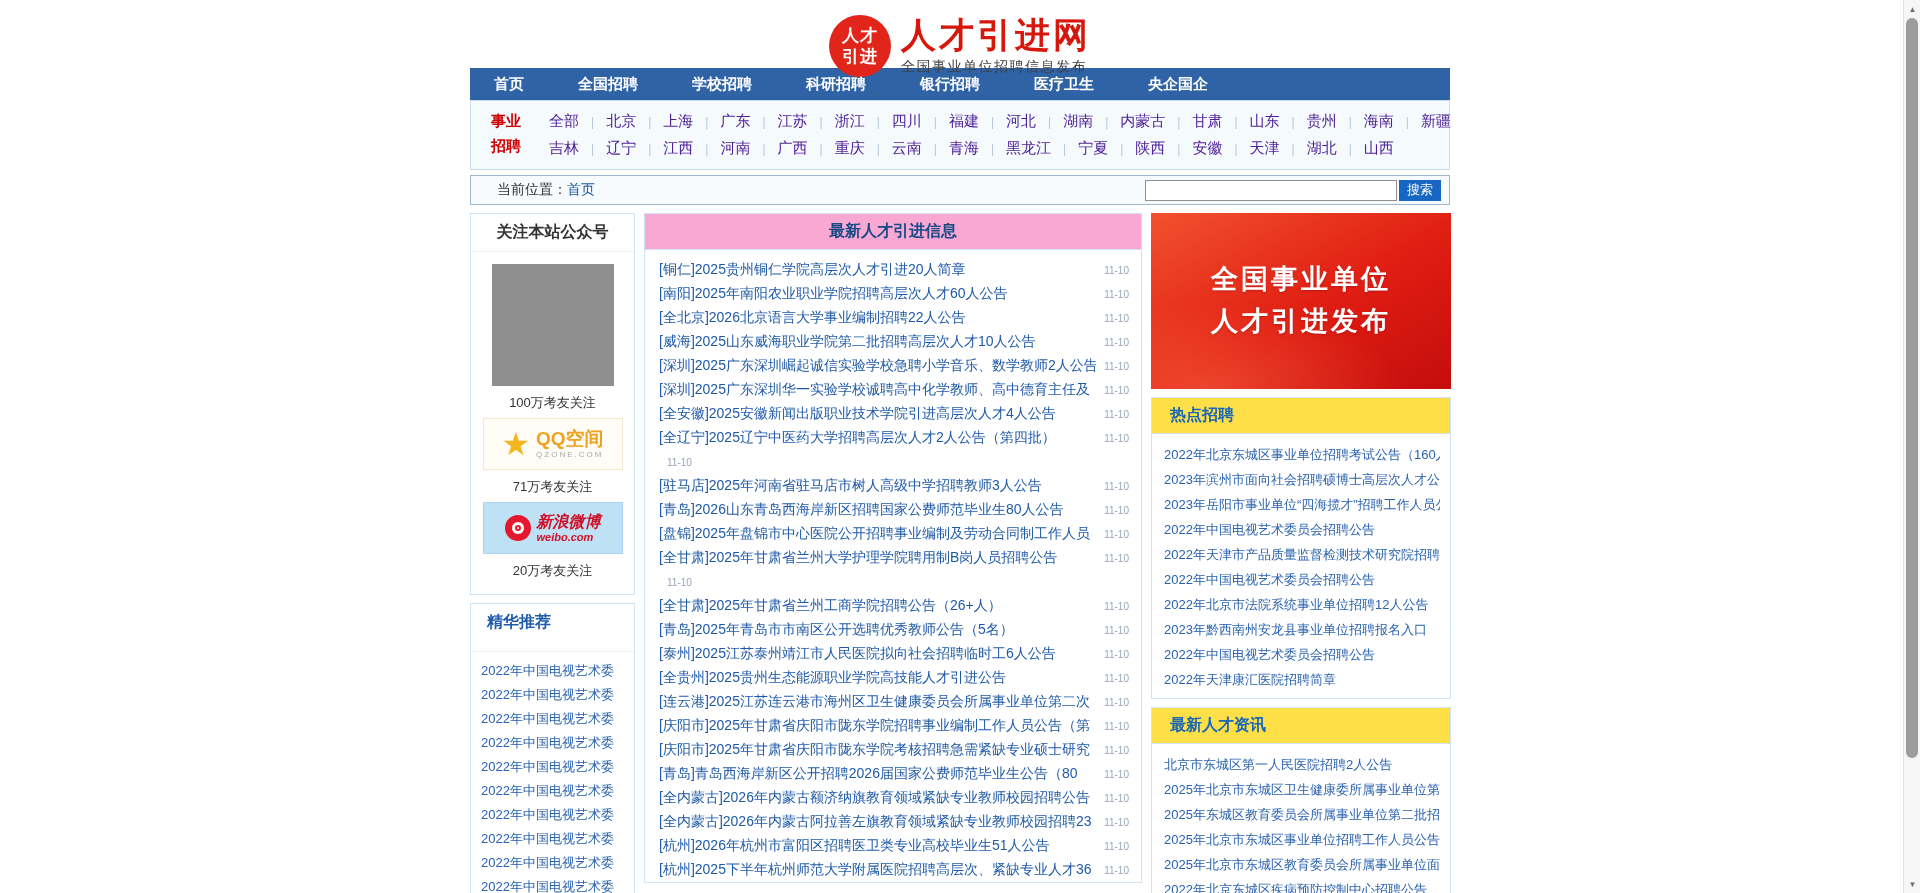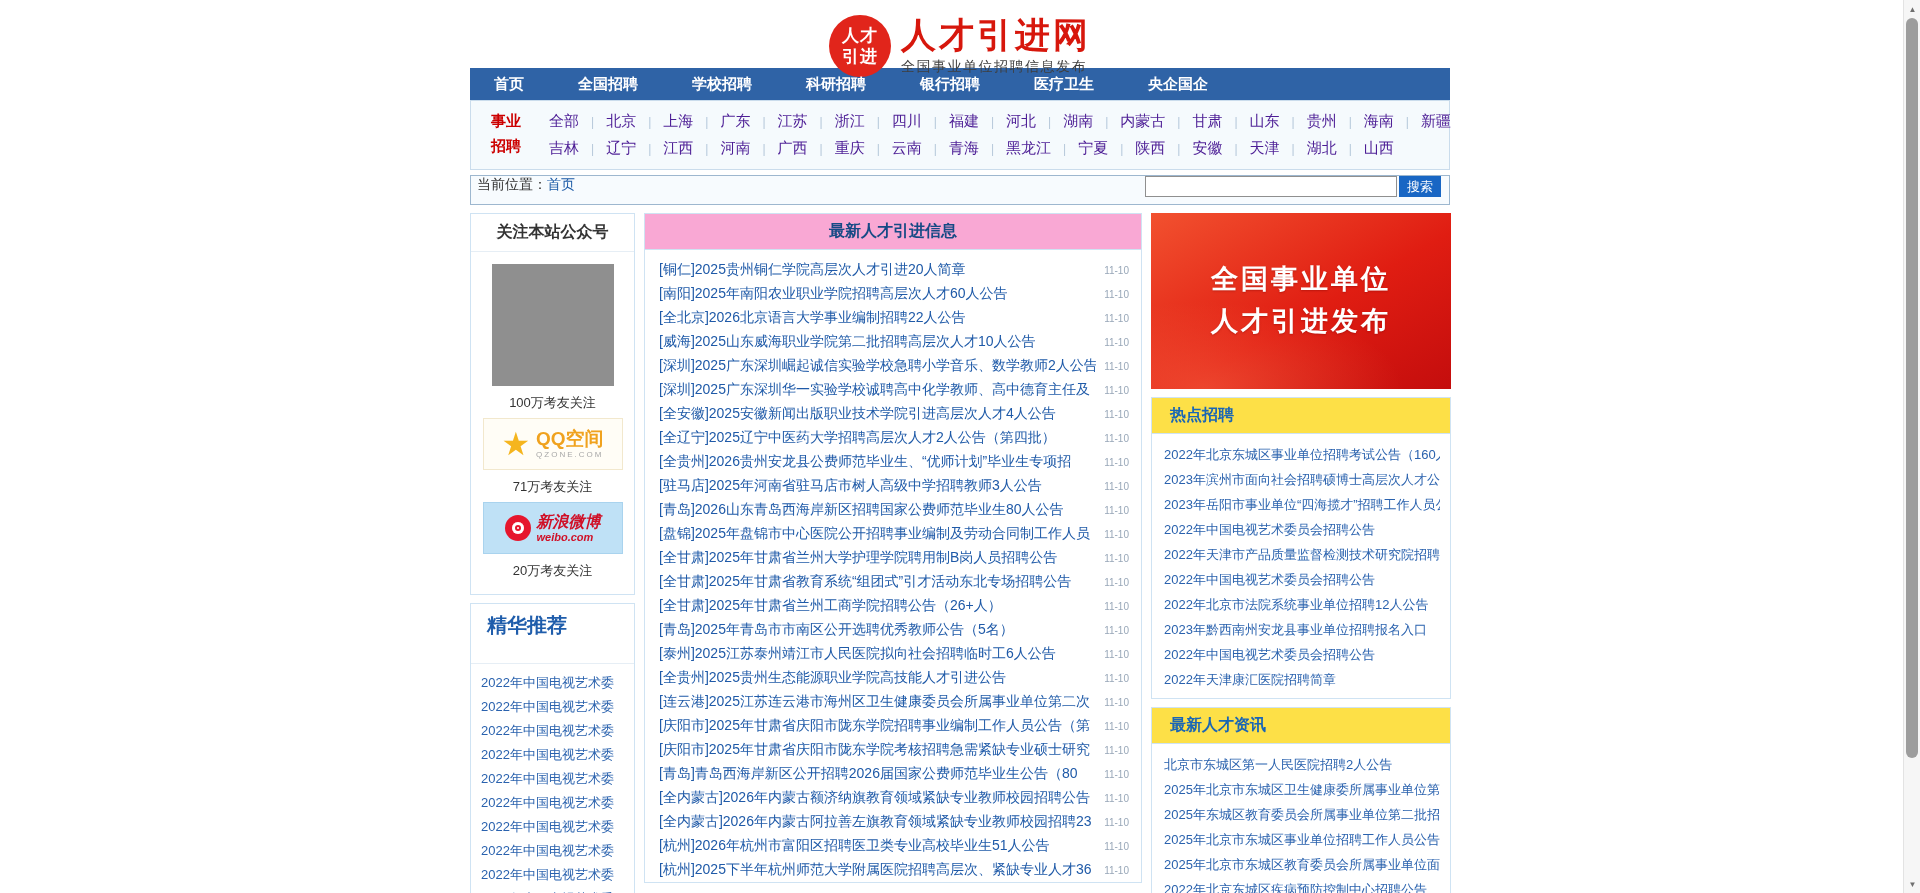--- a/index.html
+++ b/index.html
@@ -25,21 +25,21 @@
   .region-strip { border:1px solid #cadcec; background:#f5fafd; display:flex; padding:7px 0 7px 20px; }
   .region-label { width:46px; color:#c00; font-weight:bold; font-size:15px; line-height:25px; flex-shrink:0; }
   .region-rows { flex:1; }
   .region-row { display:flex; flex-wrap:nowrap; line-height:25px; }
   .prov { color:#4c1d95; font-size:15px; padding:0 0 0 12px; white-space:nowrap; cursor:pointer;text-align:right; }
   .prov::after { content:"|"; color:#b5c8da; margin-left:12px; font-size:12px; }
   .region-row .prov:last-child::after { content:""; margin:0; }
 
   
   .crumb-bar { margin-top:5px; border:1px solid #9db7cf; background:#f7fbfe; height:30px;
-    display:flex; align-items:flex-start; padding:0 8px 0 6px; }
+    display:flex; align-items:center; padding:0 8px 0 26px; }
   .crumb-text { font-size:14px; color:#333; }
   .crumb-link { font-size:14px; color:#1b5aa6; cursor:pointer; }
   .crumb-spacer { flex:1; }
   .search-input { width:252px; height:21px; border:1px solid #8f8f8f; background:#fff; font-size:13px; padding:0 4px; }
   .search-btn { width:42px; height:21px; background:#1866c4; color:#fff; border:none; font-size:13px;
     margin-left:2px; cursor:pointer; font-family:inherit; }
 
   
   .main-area { display:flex; margin-top:8px; gap:9px; align-items:flex-start; }
   .box { border:1px solid #cfe3f3; background:#fff; }
@@ -57,21 +57,21 @@
   .qzone-domain { font-size:8px; color:#a8a8a8; letter-spacing:2px; }
   .weibo-box { border:1px solid #a9d3ee; background:#bfe1f6; }
   .weibo-eye { width:26px; height:26px; border-radius:50%; background:#e6162d; margin-right:6px;
     display:flex; align-items:center; justify-content:center; }
   .weibo-eye::after { content:""; width:12px; height:12px; border-radius:50%; background:#fff;
     box-shadow:inset 0 0 0 3px #fff, inset 0 0 0 5px #e6162d; }
   .weibo-name { font-size:16px; font-weight:bold; font-style:italic; color:#d01027; line-height:1.15; }
   .weibo-domain { font-size:11px; font-weight:bold; font-style:italic; color:#d01027; }
   .pad-bottom { height:8px; }
   .featured-box { margin-top:8px; }
-  .featured-header { font-size:20px; font-weight:bold; color:#1f5dab; padding:8px 0 24px 16px;
+  .featured-header { font-size:16px; font-weight:bold; color:#1f5dab; padding:8px 0 18px 16px;
     border-bottom:1px solid #e6eef5; }
   .featured-list { padding:7px 6px 0 10px; }
   .featured-item { font-size:13px; color:#2a62ae; line-height:24px; white-space:nowrap; overflow:hidden; cursor:pointer; }
 
   
   .col-mid { width:498px; flex-shrink:0; height:670px; overflow:hidden; }
   .mid-header { background:#f9a8d4; border-bottom:1px solid #cfe3f3; text-align:center;
     font-size:16px; font-weight:bold; color:#164a85; padding:7px 0; }
   .news-list { padding:8px 12px 0 14px; }
   .news-row { display:flex; align-items:center; height:24px; overflow:hidden; }
@@ -264,21 +264,20 @@
             <span class="news-title">[全安徽]2025安徽新闻出版职业技术学院引进高层次人才4人公告</span>
             <span class="news-date">11-10</span>
           </div>
 
           <div class="news-row">
             <span class="news-title">[全辽宁]2025辽宁中医药大学招聘高层次人才2人公告（第四批）</span>
             <span class="news-date">11-10</span>
           </div>
 
           <div class="news-row">
-            <span class="news-title">[全贵州]2026贵州安龙县公费师范毕业生、“优师计划”毕业生专项招</span>
             <span class="news-date">11-10</span>
           </div>
 
           <div class="news-row">
             <span class="news-title">[驻马店]2025年河南省驻马店市树人高级中学招聘教师3人公告</span>
             <span class="news-date">11-10</span>
           </div>
 
           <div class="news-row">
             <span class="news-title">[青岛]2026山东青岛西海岸新区招聘国家公费师范毕业生80人公告</span>
@@ -289,21 +288,20 @@
             <span class="news-title">[盘锦]2025年盘锦市中心医院公开招聘事业编制及劳动合同制工作人员</span>
             <span class="news-date">11-10</span>
           </div>
 
           <div class="news-row">
             <span class="news-title">[全甘肃]2025年甘肃省兰州大学护理学院聘用制B岗人员招聘公告</span>
             <span class="news-date">11-10</span>
           </div>
 
           <div class="news-row">
-            <span class="news-title">[全甘肃]2025年甘肃省教育系统“组团式”引才活动东北专场招聘公告</span>
             <span class="news-date">11-10</span>
           </div>
 
           <div class="news-row">
             <span class="news-title">[全甘肃]2025年甘肃省兰州工商学院招聘公告（26+人）</span>
             <span class="news-date">11-10</span>
           </div>
 
           <div class="news-row">
             <span class="news-title">[青岛]2025年青岛市市南区公开选聘优秀教师公告（5名）</span>

